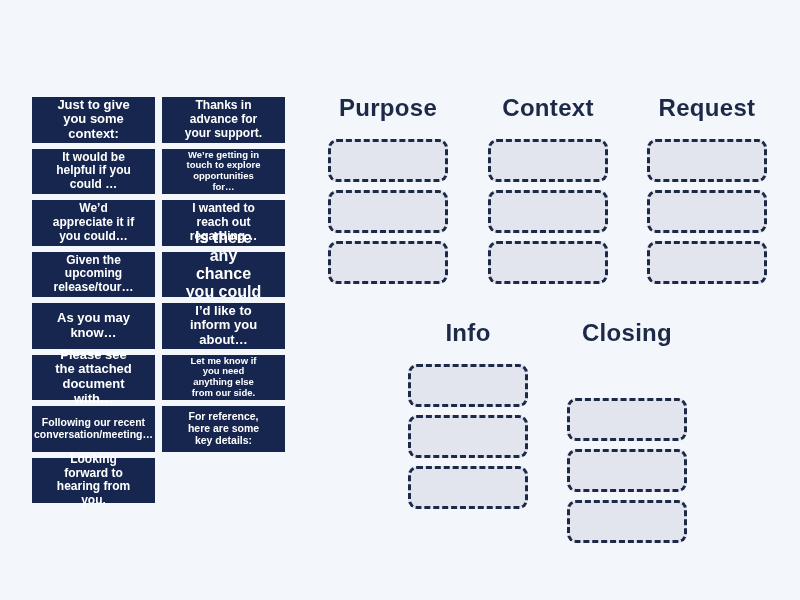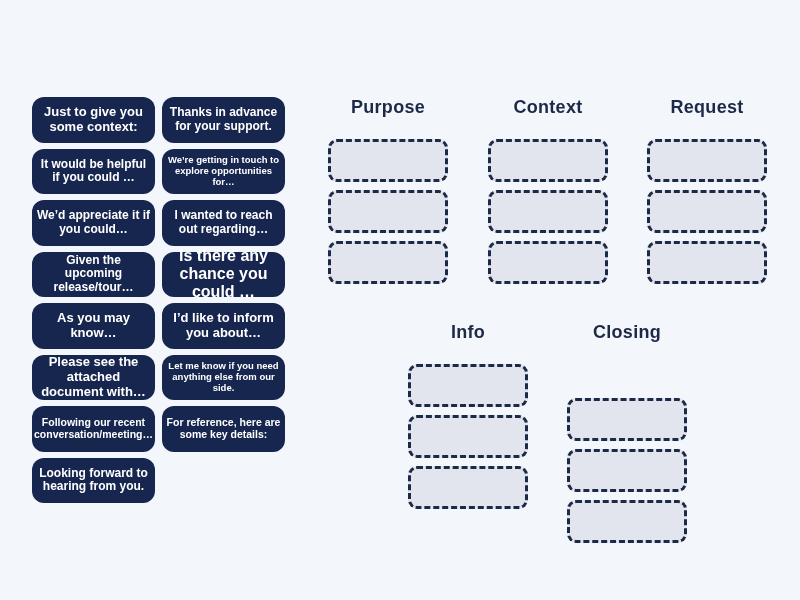--- a/index.html
+++ b/index.html
@@ -22,36 +22,36 @@
   .tiles{
     position:absolute;left:32px;top:97px;
     display:grid;
     grid-template-columns:123px 123px;
     column-gap:7px;row-gap:6px;
     grid-auto-rows:45.5px;
   }
   .tile{
     background:var(--tile-bg);
     color:var(--tile-text);
-    border-radius:12px;
+    border-radius:0;
     display:flex;align-items:center;justify-content:center;
     text-align:center;
     font-weight:700;
     line-height:1.14;
-    padding:2px 4px;
+    padding:2px 20px;
     cursor:grab;
     user-select:none;
   }
   .group{
     position:absolute;width:120px;
     display:flex;flex-direction:column;align-items:center;
   }
   .group-title{
     margin:0 0 14px;
-    font-size:18px;line-height:35px;
+    font-size:24px;line-height:35px;
     font-weight:600;
     color:var(--heading-text);
     letter-spacing:.3px;
     white-space:nowrap;
   }
   .slots{display:flex;flex-direction:column;gap:8px;}
   .slot{
     width:120px;height:43px;
     border:3px dashed var(--slot-border);
     border-radius:9px;

